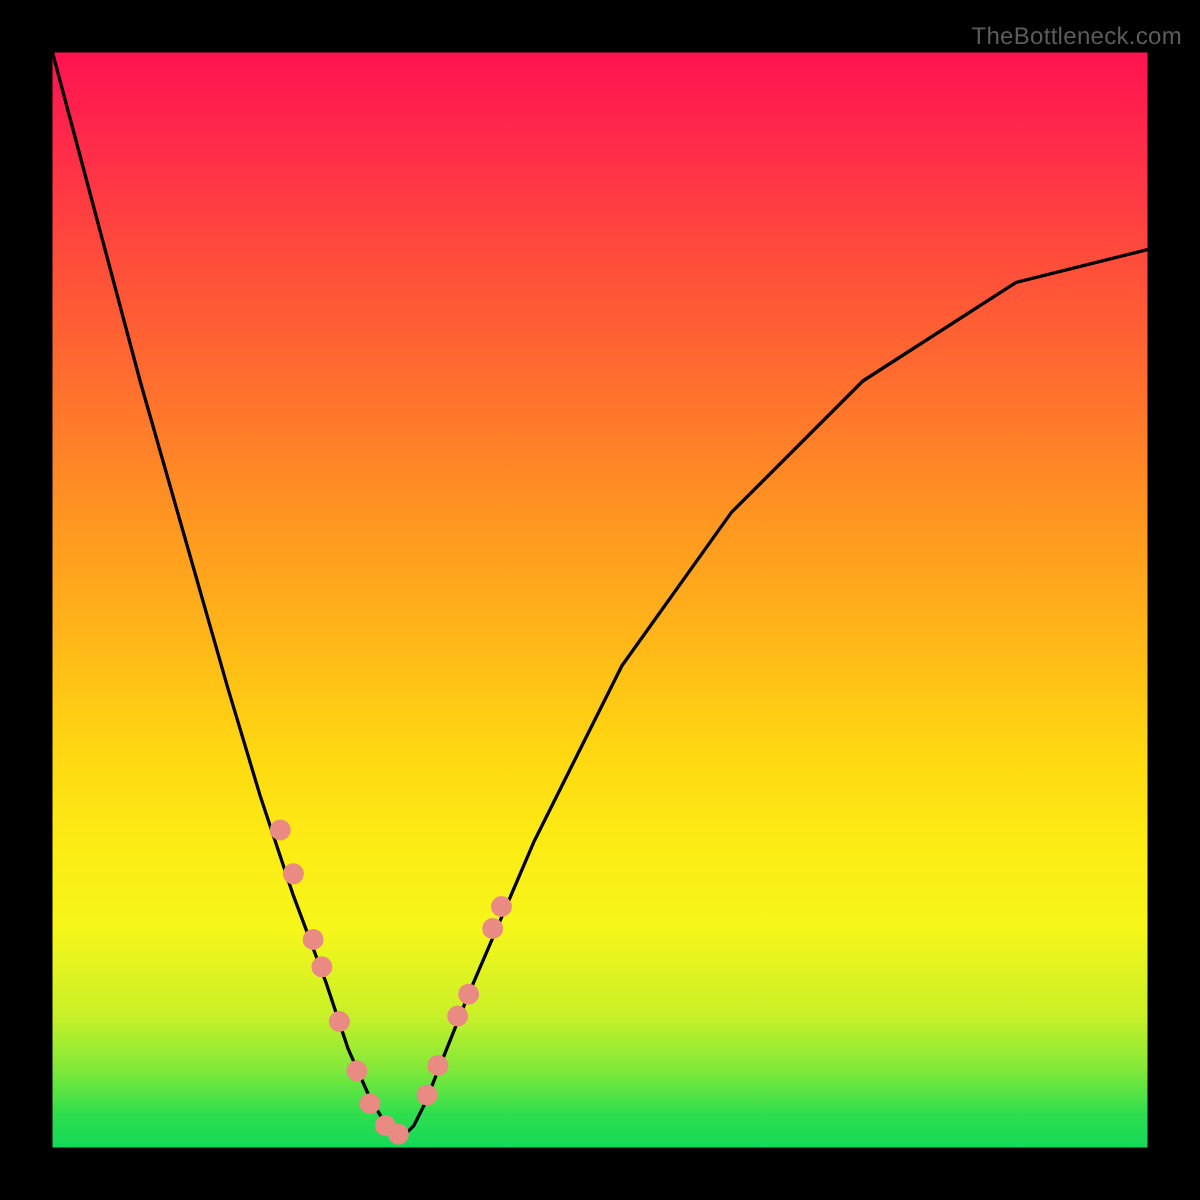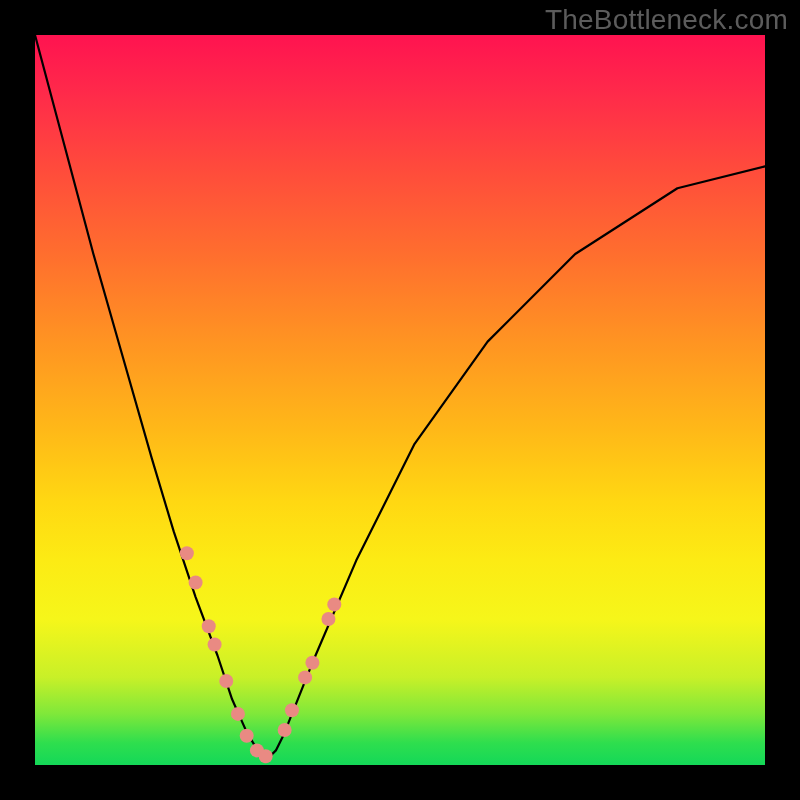--- a/index.html
+++ b/index.html
@@ -44,24 +44,24 @@
   .plot svg {
     position: absolute;
     left: 0;
     top: 0;
     width: 730px;
     height: 730px;
     overflow: visible;
   }
   .watermark {
     position: absolute;
-    top: 4px;
+    top: 16px;
     right: 12px;
     color: #5c5c5c;
-    font-size: 28px;
+    font-size: 16px;
     letter-spacing: 0.2px;
     user-select: none;
   }
 </style>
 </head>
 <body>
 
 <div class="frame">
 
   <div class="watermark">TheBottleneck.com</div>

